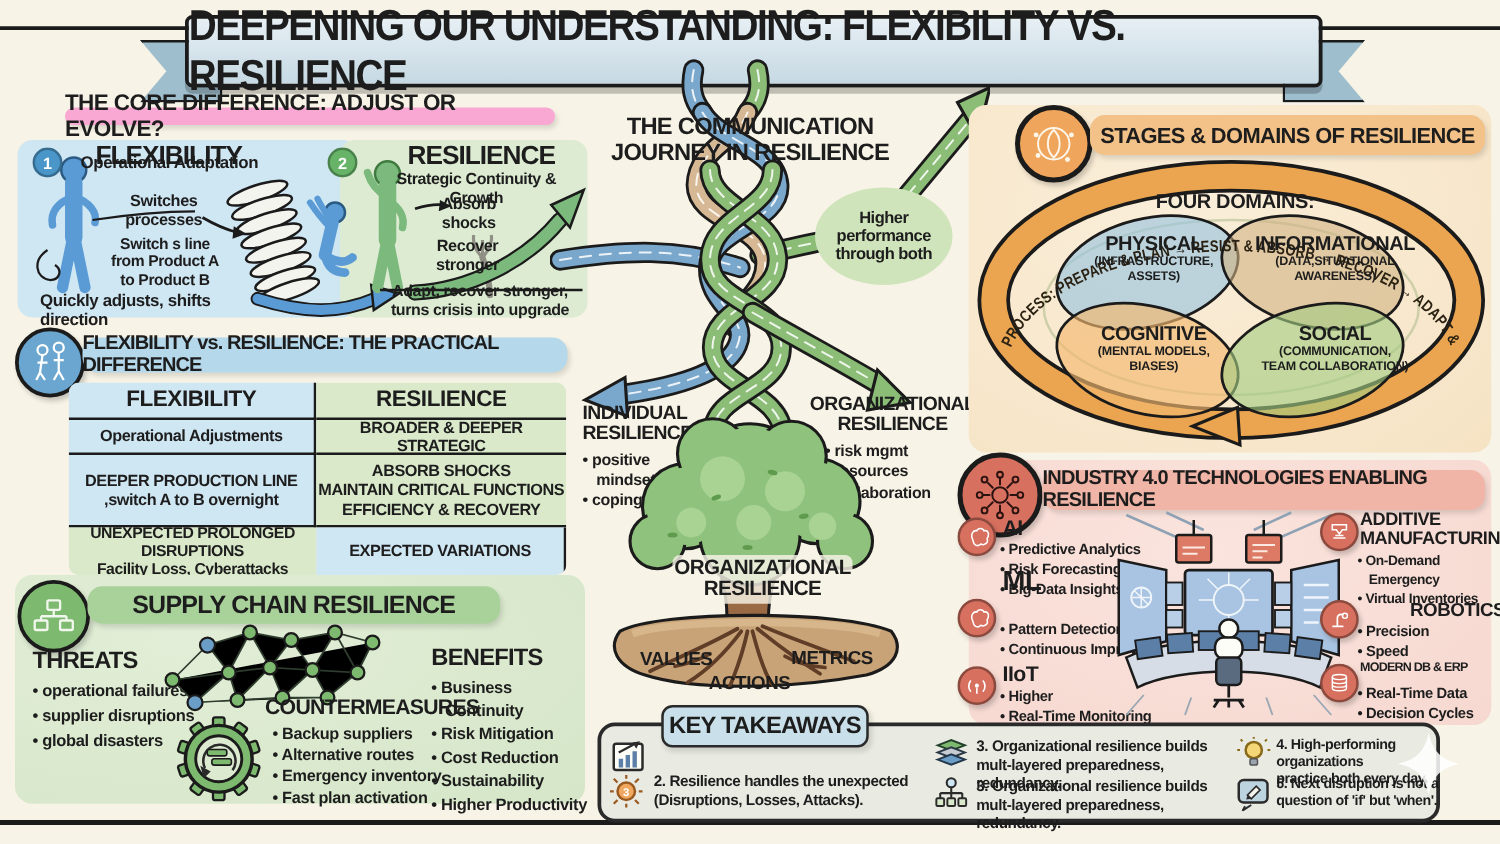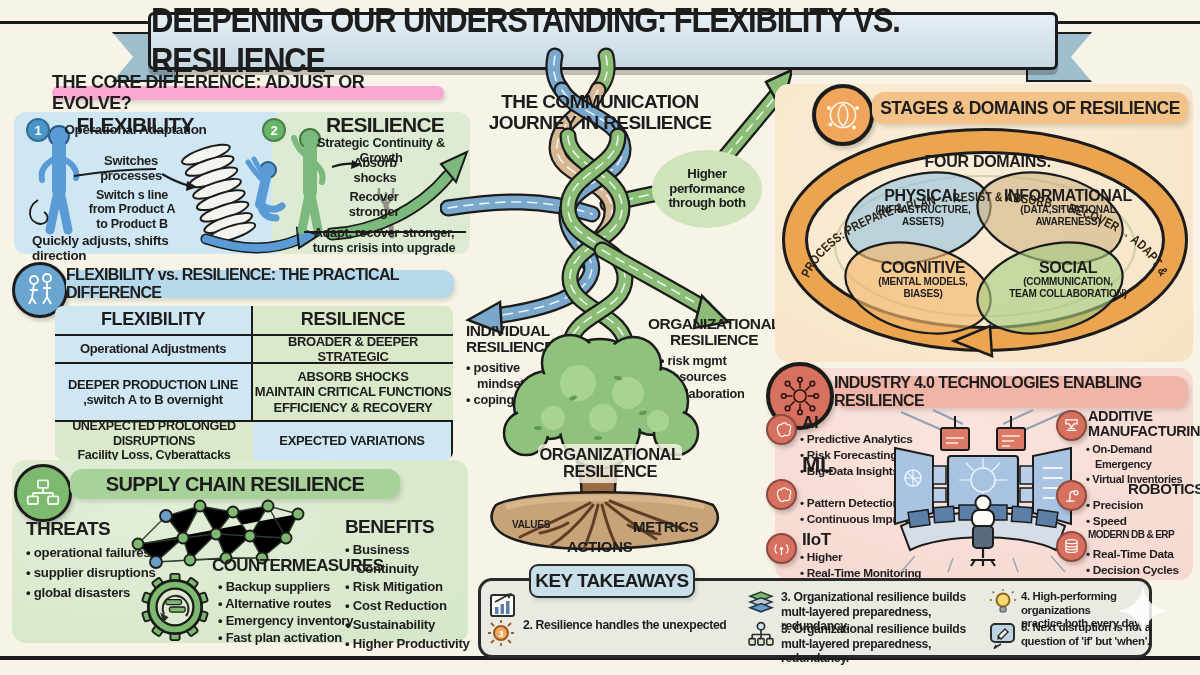--- a/index.html
+++ b/index.html
@@ -406,21 +406,21 @@
     <path d="M 90,190 C 80,196 72,198 62,200"></path>
       <path d="M 150,192 C 160,198 170,200 182,201"></path>
   </g>
 </svg>
 
 <div class="abs c" style="left:538px;top:444px;width:144px;font-weight:bold;font-size:16.5px;letter-spacing:-0.5px;line-height:1.05;
             background:rgba(247,243,230,0.82);border-radius:6px;padding:2px 0">
   <div>ORGANIZATIONAL</div>
   <div>RESILIENCE</div>
 </div>
-<div class="abs b" style="left:512px;top:519px;font-size:10px;letter-spacing:-0.3px">VALUES</div>
+<div class="abs b" style="left:512px;top:519px;font-size:15px;letter-spacing:-0.3px">VALUES</div>
 <div class="abs b" style="left:567px;top:538px;font-size:15px;letter-spacing:-0.3px">ACTIONS</div>
 <div class="abs b" style="left:633px;top:518px;font-size:15px;letter-spacing:-0.3px">METRICS</div>
 
 <div class="abs sec-box" style="left:775px;top:84px;width:418px;height:278px;
             background:radial-gradient(ellipse at 40% 30%,#faeed9,#f6e3c4)"></div>
 <div class="abs ico" style="left:812px;top:84px;width:54px;height:54px;background:#efa55b;border-width:4px">
   <svg width="44" height="44" viewBox="0 0 56 56">
     <circle cx="28" cy="28" r="16" stroke="#fdf6ea" stroke-width="2" fill="none"></circle>
     <path d="M 28,14 C 36,21 36,35 28,42 C 20,35 20,21 28,14 Z" stroke="#fdf6ea" stroke-width="2" fill="none"></path>
     <circle cx="10" cy="19" r="2.5" fill="#fdf6ea"></circle>
@@ -617,20 +617,21 @@
 
   <svg class="abs" style="left:6px;top:38px" width="28" height="28" viewBox="0 0 28 28">
     <circle cx="14" cy="14" r="7" fill="#f0a860" stroke="#9a5a20" stroke-width="2"></circle>
     <g stroke="#9a5a20" stroke-width="1.8">
         <path d="M 14,4 V 1 M 14,24 V 27 M 4,14 H 1 M 24,14 H 27 M 7,7 L 4,4 M 21,7 L 24,4 M 7,21 L 4,24 M 21,21 L 24,24"></path>
       </g>
     <text x="14" y="18" text-anchor="middle" font-size="9" font-weight="bold" fill="#fff" font-family="Liberation Sans, sans-serif">3</text>
   </svg>
   <div class="abs" style="left:42px;top:37px;width:232px">
     <div class="tk-line">2. Resilience handles the unexpected</div>
+    <div class="tk-line">(Disruptions, Losses, Attacks).</div>
   </div>
 
   <svg class="abs" style="left:266px;top:8px" width="28" height="28" viewBox="0 0 27 27">
     <path d="M 3,7 L 13.5,3 L 24,7 L 13.5,11 Z" fill="#7db96e" stroke="#23402a" stroke-width="1.5"></path>
     <path d="M 3,12.5 L 13.5,8.5 L 24,12.5 L 13.5,16.5 Z" fill="#c6ccd2" stroke="#2b3a46" stroke-width="1.5"></path>
     <path d="M 3,18 L 13.5,14 L 24,18 L 13.5,22 Z" fill="#6b9ec7" stroke="#23364a" stroke-width="1.5"></path>
   </svg>
   <div class="abs" style="left:300px;top:9px;width:215px">
     <div class="tk-line">3. Organizational resilience builds</div>
     <div class="tk-line">mult-layered preparedness, redundancy.</div>

